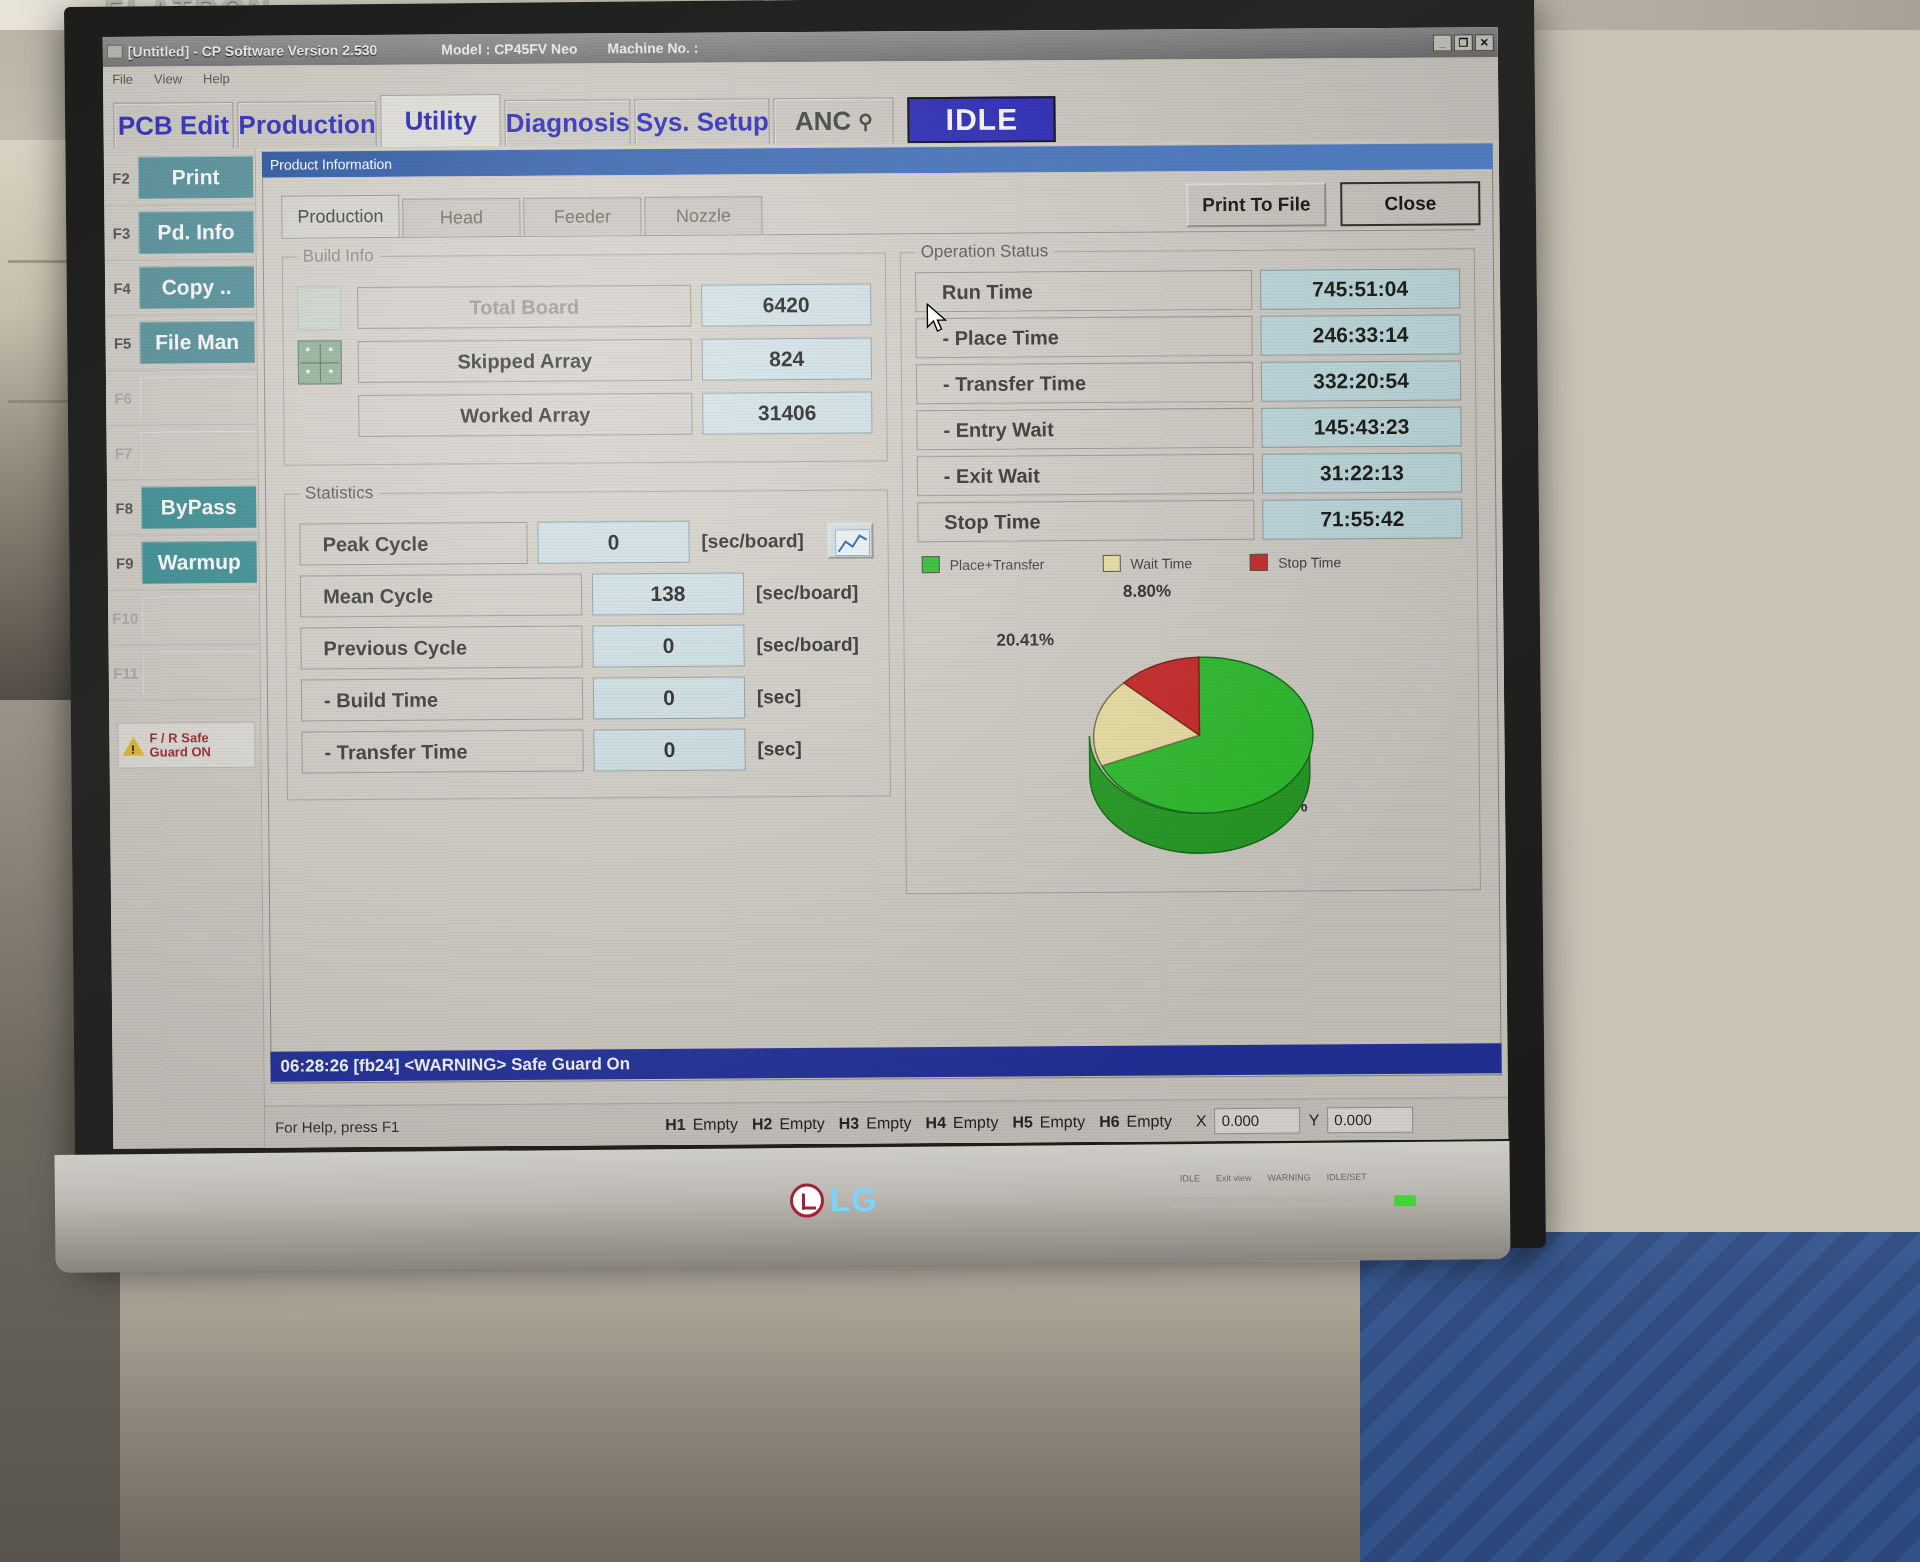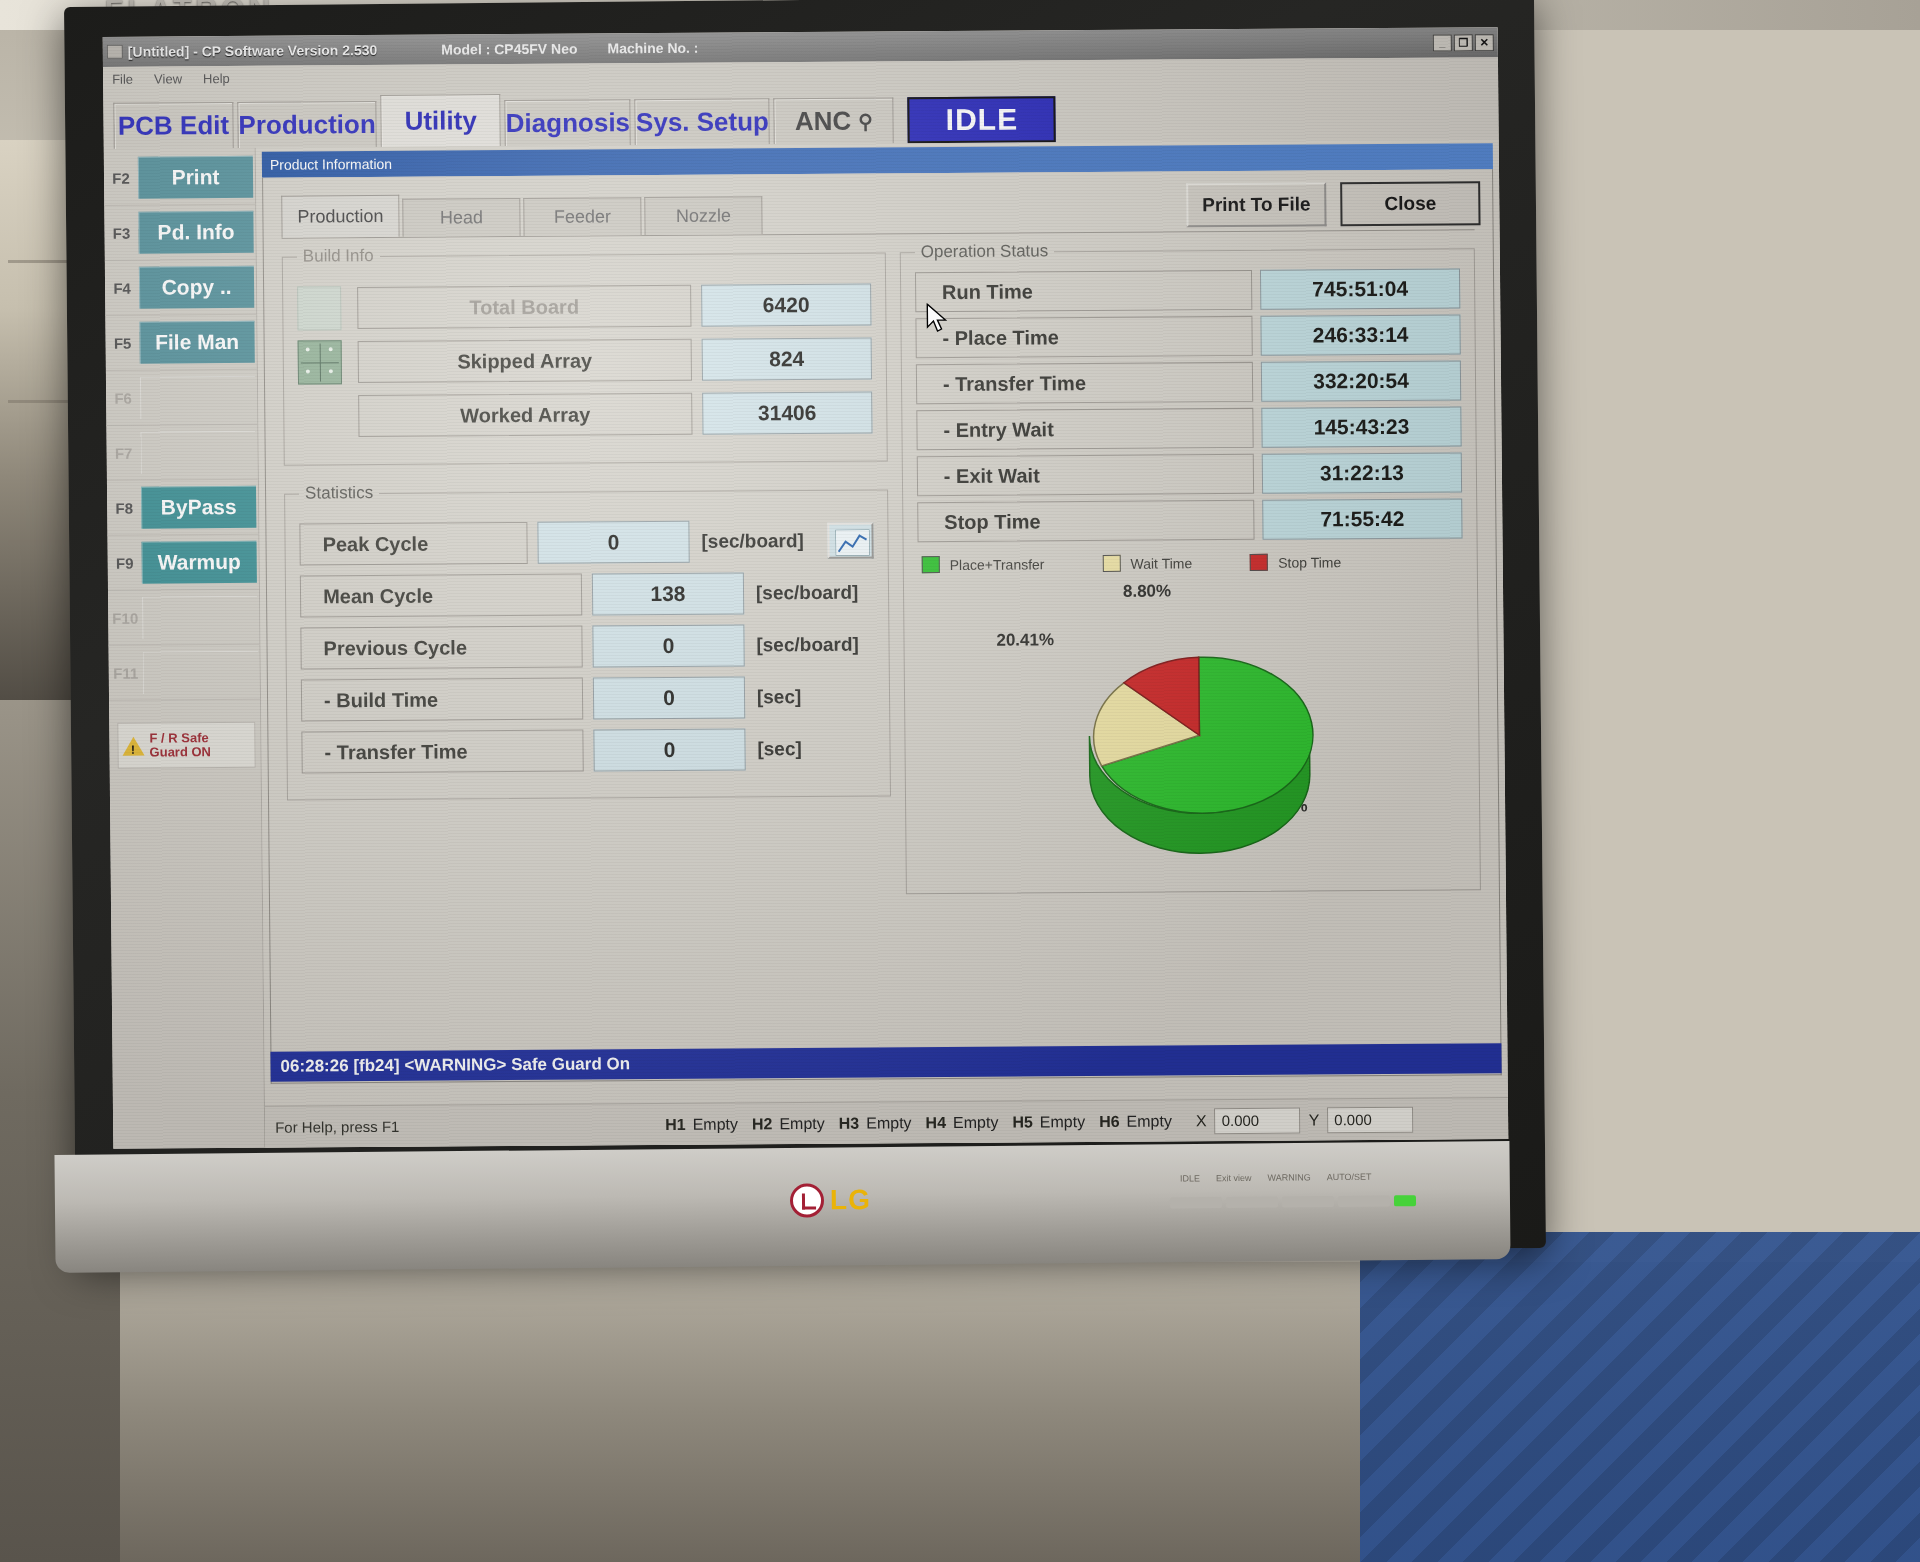--- a/index.html
+++ b/index.html
@@ -42,21 +42,21 @@
   }
   .lg-logo {
     position:absolute; left:790px; top:1178px; width:150px; height:44px;
     transform: rotate(-0.55deg);
     display:flex; align-items:center; gap:6px;
   }
   .lg-circle { width:34px; height:34px; border-radius:50%; border:3px solid #a32035;
      position:relative; background:#fff; }
   .lg-circle:after{content:"";position:absolute;left:9px;top:7px;width:3px;height:16px;background:#a32035;}
   .lg-circle:before{content:"";position:absolute;left:9px;top:20px;width:14px;height:3px;background:#a32035;}
-  .lg-text { font-weight:bold; font-size:28px; color:#eab308; letter-spacing:1px; }
+  .lg-text { font-weight:bold; font-size:33px; color:#7dd3fc; letter-spacing:1px; }
 
   .mon-buttons { position:absolute; left:1170px; top:1190px; width:320px; height:22px;
      transform:rotate(-0.55deg); display:flex; gap:4px; align-items:center; }
   .mon-btn { width:52px; height:11px; background:#b4b1ab; border-radius:2px;}
   .mon-led { width:22px; height:11px; background:#46d23a; border-radius:2px;}
   .mon-labels { position:absolute; left:1180px; top:1172px; width:330px;
      transform:rotate(-0.55deg); display:flex; gap:16px; font-size:9px; color:#6e6a62; }
 
   .flatron { position:absolute; left:105px; top:-8px; font-size:30px; letter-spacing:4px;
      color:#c9c5bd; font-weight:bold; transform:rotate(-0.55deg); text-shadow:0 1px 2px rgba(0,0,0,.6);}
@@ -233,21 +233,21 @@
 <div class="bezel-bottom"></div>
 
 <div class="lg-logo">
   <div class="lg-circle"></div>
   <div class="lg-text">LG</div>
 </div>
 <div class="mon-labels">
   <span>IDLE</span>
   <span>Exit view</span>
   <span>WARNING</span>
-  <span>AUTO/SET</span>
+  <span>IDLE/SET</span>
 </div>
 <div class="mon-buttons">
   <div class="mon-btn"></div>
   <div class="mon-btn"></div>
   <div class="mon-btn"></div>
   <div class="mon-btn"></div>
   <div class="mon-led"></div>
 </div>
 
 <div class="screen">

